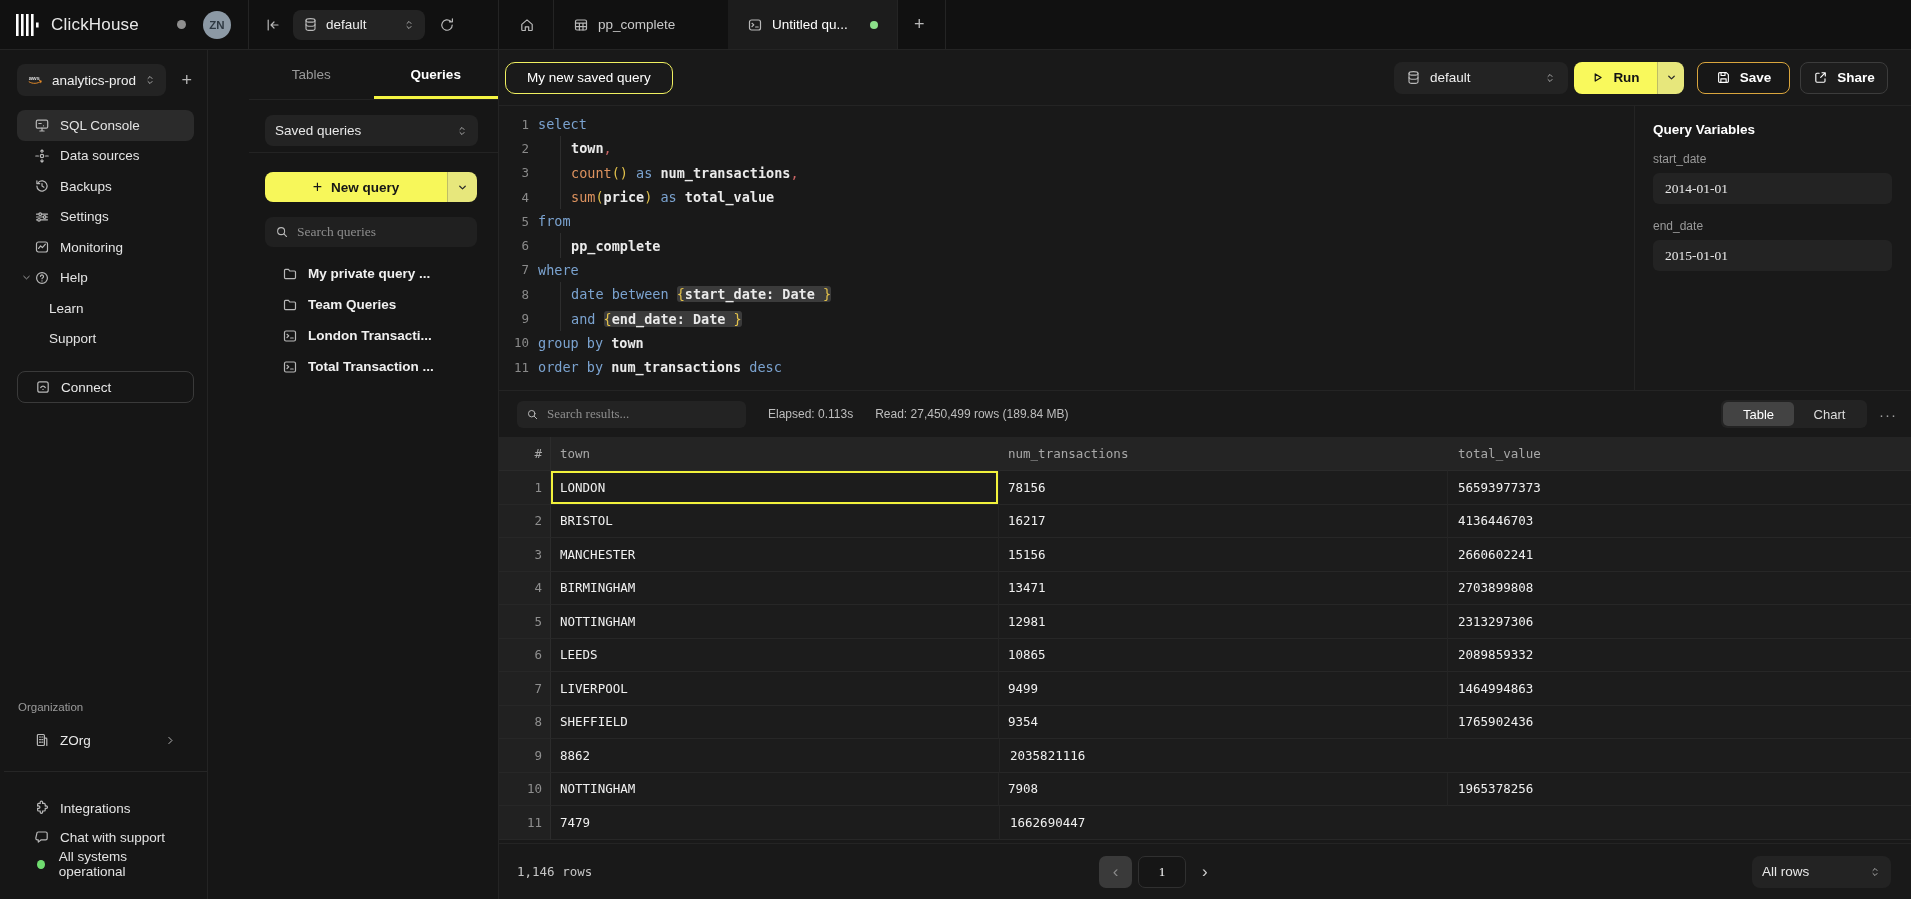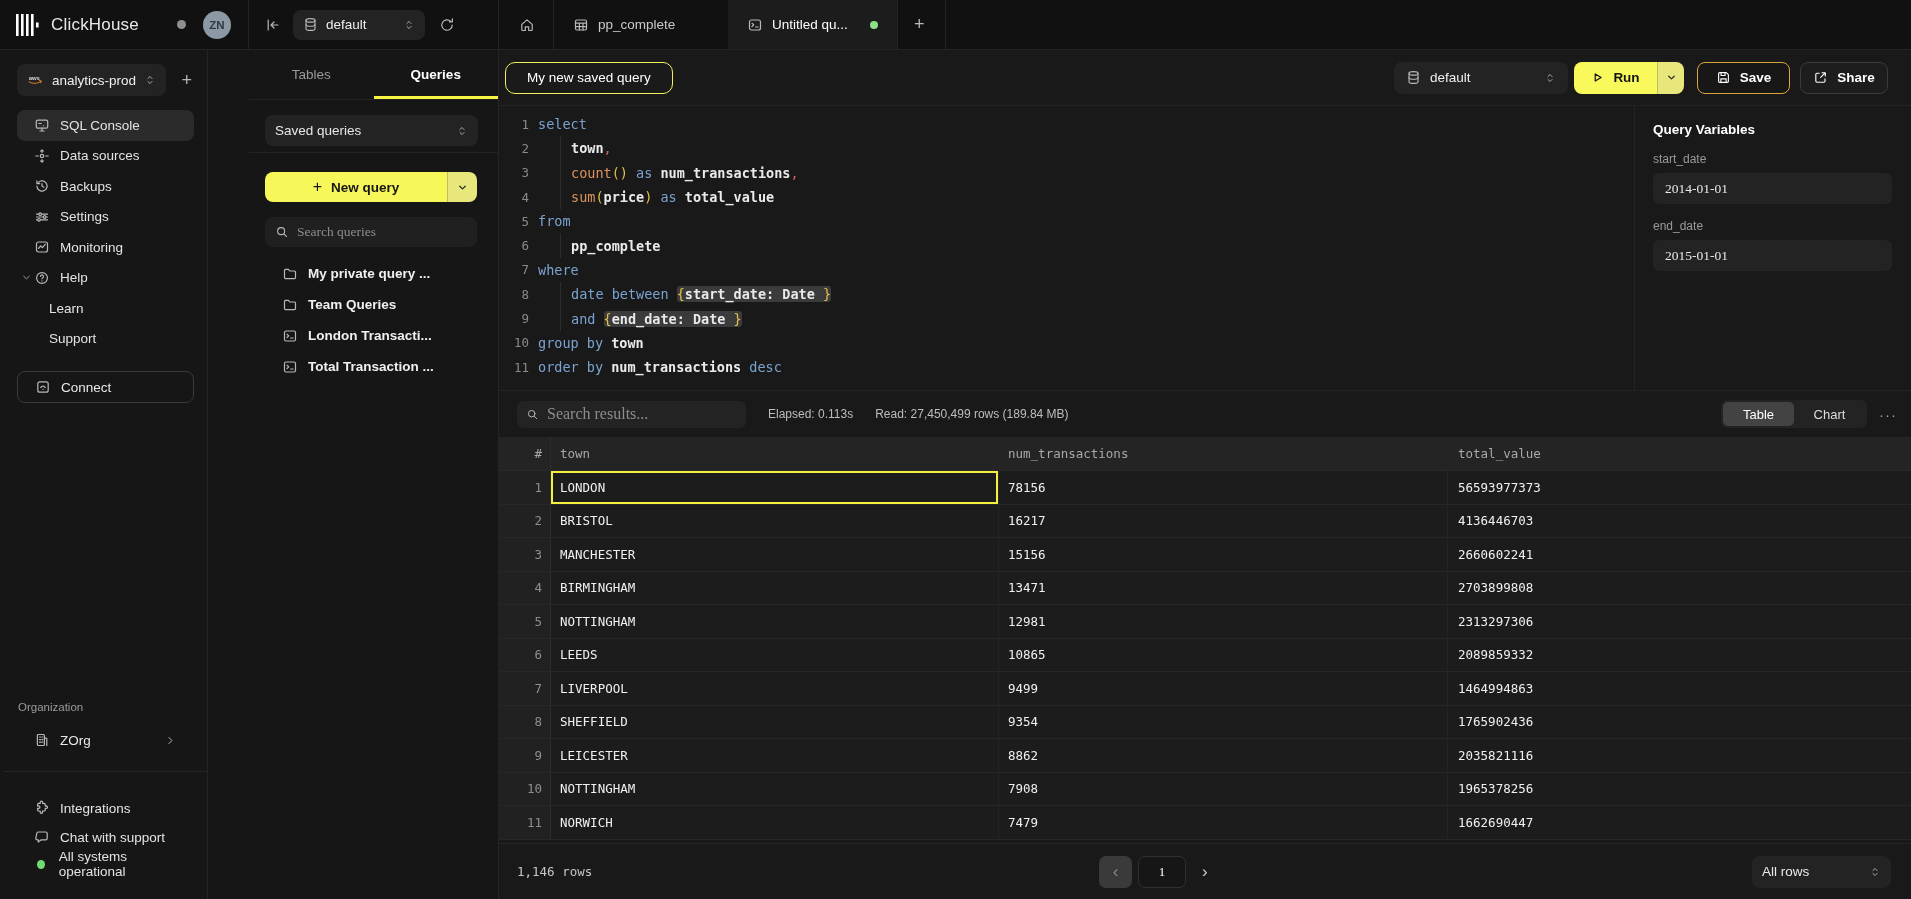--- a/index.html
+++ b/index.html
@@ -95,21 +95,21 @@
   .l-bid{color:#eaeaea;font-weight:700}
   .qvars{width:277px;border-left:1px solid #242424;padding:16px 20px 0 18px}
   .qv-title{font-weight:700;color:#fff}
   .qv-label{margin-top:15px;font-size:12px;color:#9a9a9a}
   .qv-input{margin-top:7px;width:239px;height:31px;background:#232323;border-radius:6px;display:flex;align-items:center;padding:0 12px}
   .qv-input input{width:100%}
 
   
   .results-toolbar{height:47px;border-top:1px solid #242424;display:flex;align-items:center;padding:0 10px 0 18px}
   .r-search{width:229px;height:27px;background:#232323;border-radius:6px;display:flex;align-items:center;gap:8px;padding:0 9px}
-  .r-search input{flex:1;min-width:0;font-size:16px}
+  .r-search input{flex:1;min-width:0;font-size:13px}
   .r-stat{color:#bdbdbd;font-size:12px;margin-left:22px}
   .seg{margin-left:auto;width:146px;height:28px;background:#232323;border-radius:6px;display:flex;padding:2px}
   .seg-btn{flex:1;display:flex;align-items:center;justify-content:center;border-radius:5px;color:#dcdcdc;font-size:13px}
   .seg-btn.active{background:#434343;color:#fff}
   .more-dots{margin-left:8px;color:#9e9e9e;font-size:15px;letter-spacing:1px;padding:0 4px}
 
   
   .grid{font-family:"DejaVu Sans Mono",monospace;font-size:12.5px}
   .g-row{display:flex;height:33.5px}
   .g-head{height:34px;background:#242424;color:#a8a8a8}
@@ -538,33 +538,31 @@
         <div class="g-c c-tot">1464994863</div>
       </div>
       <div class="g-row">
         <div class="g-c c-idx">8</div>
         <div class="g-c c-town">SHEFFIELD</div>
         <div class="g-c c-num">9354</div>
         <div class="g-c c-tot">1765902436</div>
       </div>
       <div class="g-row">
         <div class="g-c c-idx">9</div>
-        <div class="g-c c-town">LEICESTER</div>
         <div class="g-c c-num">8862</div>
         <div class="g-c c-tot">2035821116</div>
       </div>
       <div class="g-row">
         <div class="g-c c-idx">10</div>
         <div class="g-c c-town">NOTTINGHAM</div>
         <div class="g-c c-num">7908</div>
         <div class="g-c c-tot">1965378256</div>
       </div>
       <div class="g-row">
         <div class="g-c c-idx">11</div>
-        <div class="g-c c-town">NORWICH</div>
         <div class="g-c c-num">7479</div>
         <div class="g-c c-tot">1662690447</div>
       </div>
     </div>
   </div>
 
   <div class="table-footer">
     <span class="rowcount">1,146 rows</span>
     <div class="pager">
       <div class="pg-prev">‹</div>

